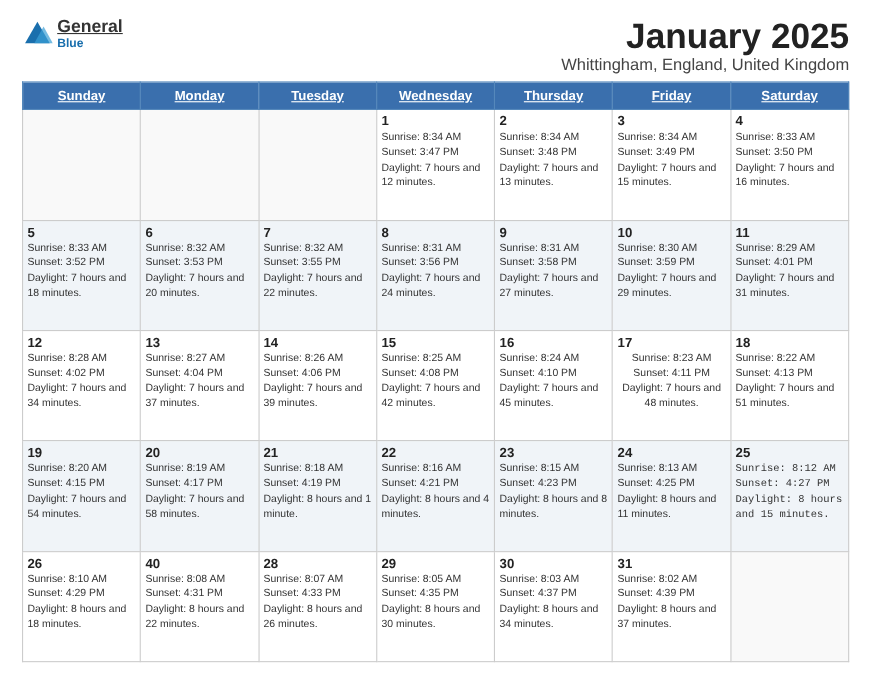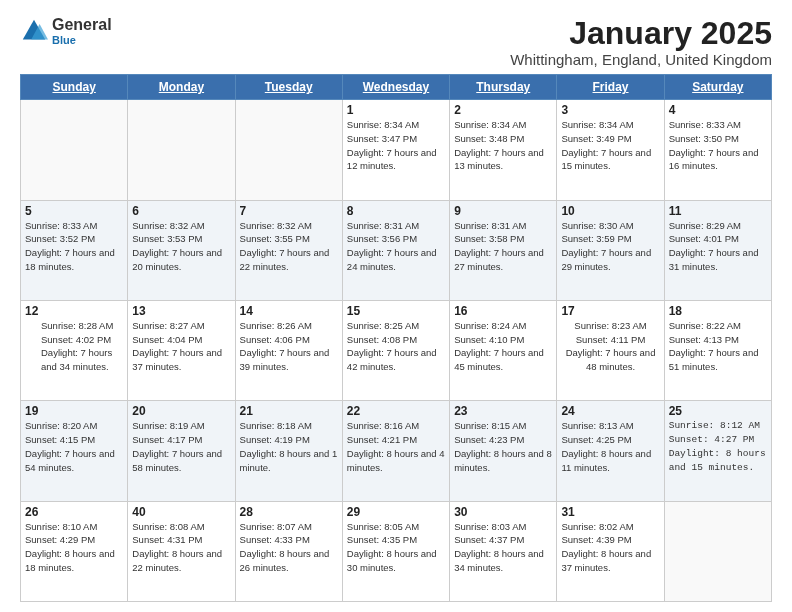--- a/index.html
+++ b/index.html
@@ -29,20 +29,21 @@
     }
     .logo-text {
       display: flex;
       flex-direction: column;
       line-height: 1.1;
     }
     .logo-general {
       font-size: 16px;
       font-weight: bold;
       color: #333;
+      text-decoration: underline;
     }
     .logo-blue {
       font-size: 11px;
       font-weight: bold;
       color: #1a6fad;
     }
     .logo-icon {
       width: 28px;
       height: 28px;
       margin-right: 4px;
@@ -206,21 +207,21 @@
           <td>
             <span class="day-number">11</span>
             <div class="day-info" style="white-space: pre-line;">Sunrise: 8:29 AM
 Sunset: 4:01 PM
 Daylight: 7 hours and 31 minutes.</div>
           </td>
         </tr>
         <tr>
           <td>
             <span class="day-number">12</span>
-            <div class="day-info" style="white-space: pre-line; margin-left: 16px;">Sunrise: 8:28 AM
+            <div class="day-info" style="white-space: pre-line;">Sunrise: 8:28 AM
 Sunset: 4:02 PM
 Daylight: 7 hours and 34 minutes.</div>
           </td>
           <td>
             <span class="day-number">13</span>
             <div class="day-info" style="white-space: pre-line;">Sunrise: 8:27 AM
 Sunset: 4:04 PM
 Daylight: 7 hours and 37 minutes.</div>
           </td>
           <td>

